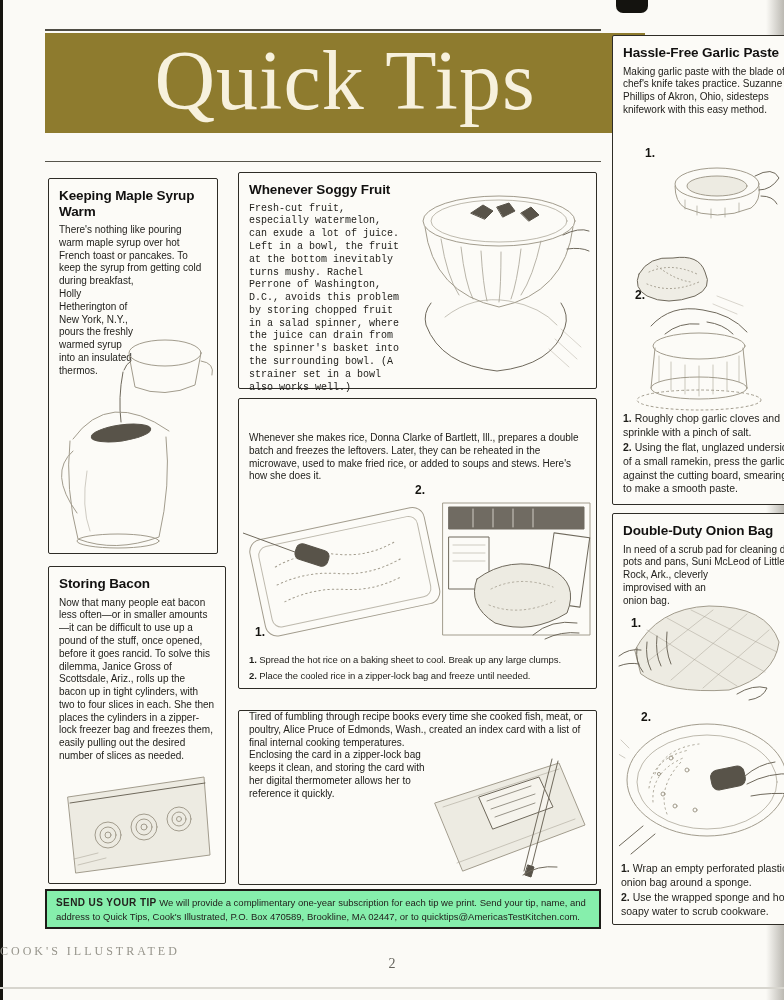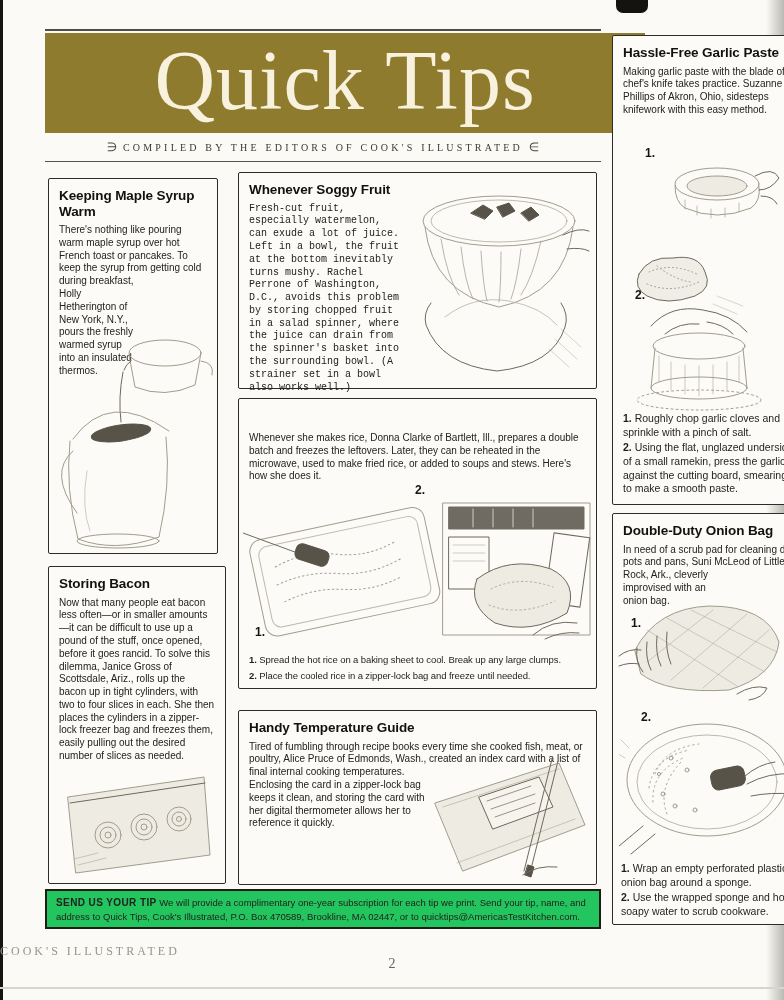--- a/index.html
+++ b/index.html
@@ -76,21 +76,21 @@
   #sk-onion-1      { left:4px;   top:76px;  width:180px; height:118px; }
   #sk-onion-2      { left:6px;   top:196px; width:176px; height:148px; }
   .sk { stroke:#a29c8d; fill:none; stroke-width:1; stroke-linecap:round; stroke-linejoin:round; }
   .skd { stroke:#6f695c; }
   .skf { fill:#edebe2; }
   .skdark { fill:#585349; stroke:#585349; }
 
   
   #send-tip { position:absolute; left:45px; top:889px; width:556px; height:40px;
               border:2px solid #1d1c18; box-sizing:border-box; padding:5px 9px;
-              font-size:9.5px; line-height:1.38; color:#23221e; background:#22c55e; }
+              font-size:9.5px; line-height:1.38; color:#23221e; background:#86efac; }
   .send-label { font-weight:700; font-size:10px; letter-spacing:.4px; }
 
   
   .footer-mag  { position:absolute; left:0; top:944px; width:784px; 
                  font-family:"Liberation Serif", serif; font-size:12px; letter-spacing:3px; color:#96948b; }
   .footer-page { position:absolute; left:0; top:956px; width:784px; text-align:center;
                  font-family:"Liberation Serif", serif; font-size:14px; color:#64625b; }
 </style>
 </head>
 <body>
@@ -98,25 +98,20 @@
 <div class="page">
 
   <div class="edge-left"></div>
   <div class="edge-right"></div>
   <div class="corner-blob"></div>
   <div class="rule-bottom"></div>
 
   <div class="rule-top"></div>
   <div class="banner" id="banner" style="background: rgb(142, 123, 46);">
     <div class="banner-title">Quick Tips</div>
-  </div>
-  <div class="byline">
-    <span class="glyph">∋</span>
-    <span>COMPILED BY THE EDITORS OF COOK'S ILLUSTRATED</span>
-    <span class="glyph">∈</span>
   </div>
   <div class="rule-byline"></div>
 
   <div class="box" id="box-maple">
     <div class="tip-title">Keeping Maple Syrup Warm</div>
     <p class="tip-body">
       <span class="wrap-sp sp-maple"></span>
       <span>There's nothing like pouring warm maple syrup over hot French toast or pancakes. To keep the syrup from getting cold during breakfast, Holly Hetherington of New York, N.Y., pours the freshly warmed syrup into an insulated thermos.</span>
     </p>
     <div class="sketch" id="sk-maple">
@@ -219,21 +214,20 @@
       </svg>
     </div>
     <div class="fig-label" id="fig-rice-2">2.</div>
     <div class="steps" id="steps-rice">
       <p><span class="step-num">1.</span> <span>Spread the hot rice on a baking sheet to cool. Break up any large clumps.</span></p>
       <p><span class="step-num">2.</span> <span>Place the cooled rice in a zipper-lock bag and freeze until needed.</span></p>
     </div>
   </div>
 
   <div class="box" id="box-temp">
-    <div class="tip-title">Handy Temperature Guide</div>
     <p class="tip-body">
       <span class="wrap-sp sp-temp"></span>
       <span>Tired of fumbling through recipe books every time she cooked fish, meat, or poultry, Alice Pruce of Edmonds, Wash., created an index card with a list of final internal cooking temperatures. Enclosing the card in a zipper-lock bag keeps it clean, and storing the card with her digital thermometer allows her to reference it quickly.</span>
     </p>
     <div class="sketch" id="sk-temp">
       <svg width="164" height="126" viewBox="0 0 164 126">
         <g class="sk">
           <path class="skf" d="M8,48 L132,8 L158,70 L36,116 Z"></path>
           <path d="M16,52 l116,-38 M30,108 l118,-44" opacity=".5"></path>
           <path class="skd" fill="#f6f4ed" d="M52,42 L112,22 L126,52 L66,74 Z"></path>

